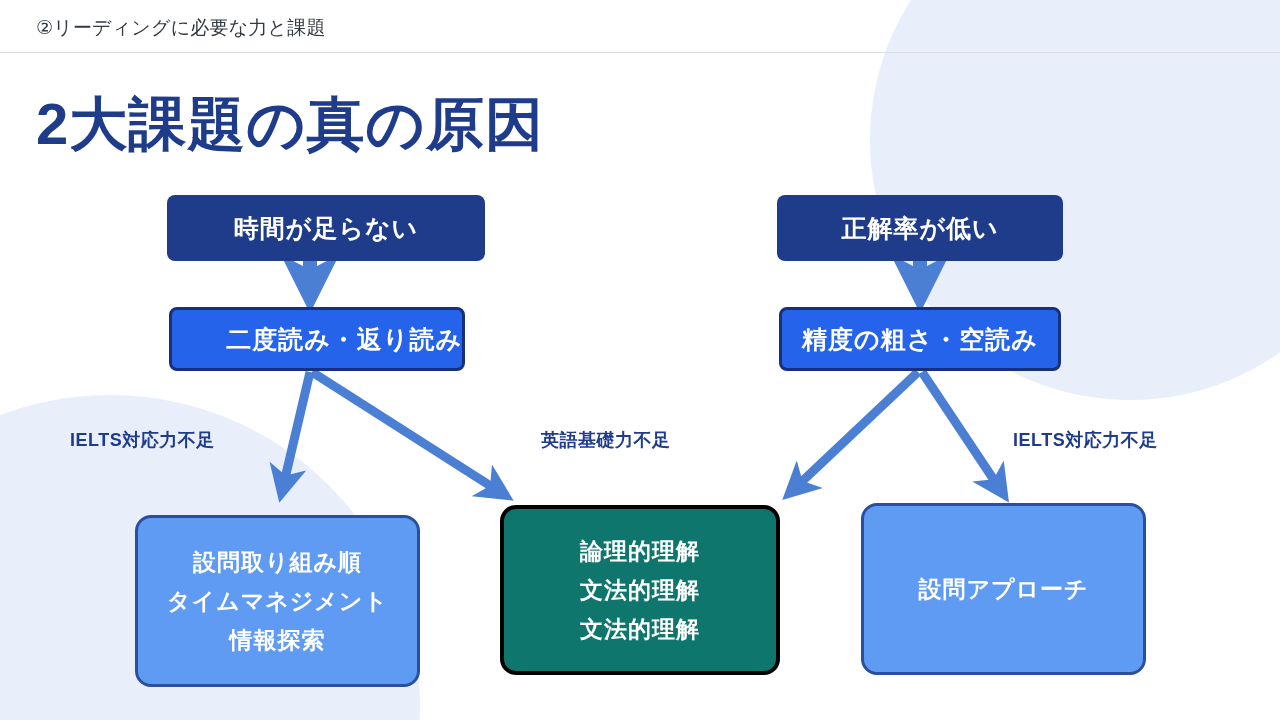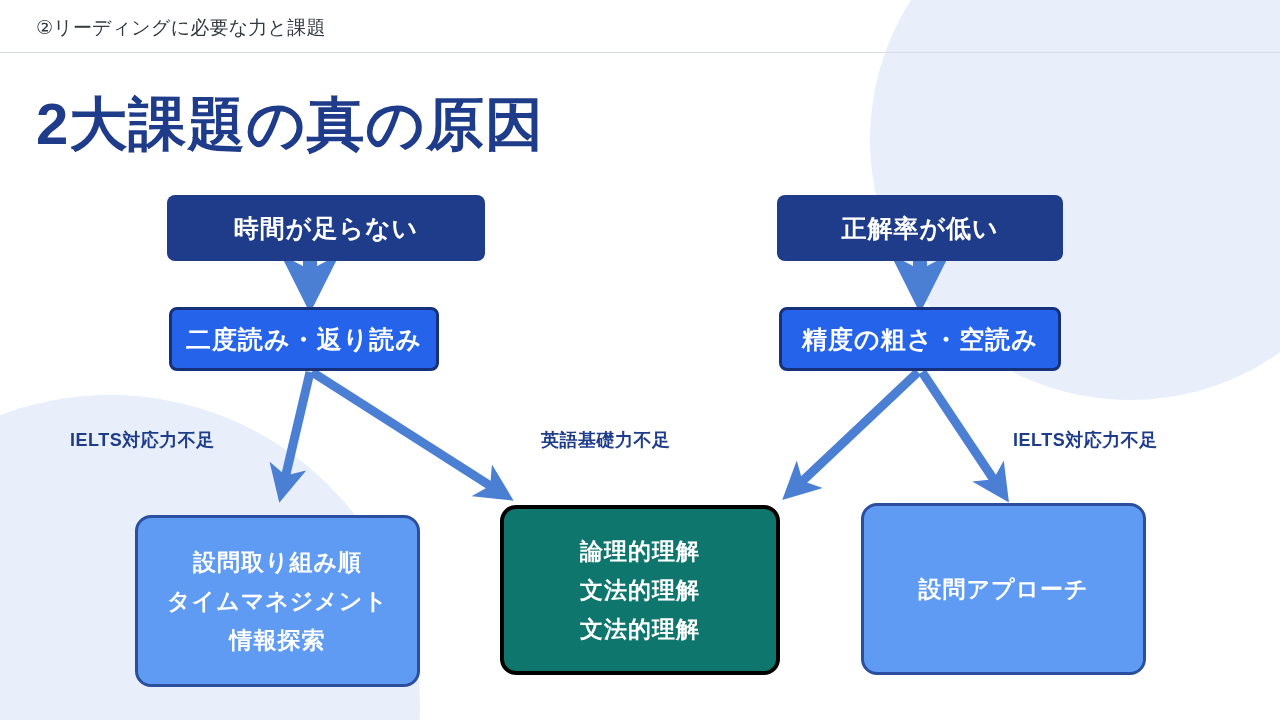--- a/index.html
+++ b/index.html
@@ -128,21 +128,21 @@
     background: #0f766e;
     border: 4px solid #000000;
   }
   .node-skill .line {
     margin: 8px 0;
   }
 
   
   #box-time          { left: 167px;  top: 195px; width: 318px; height: 66px; }
   #box-accuracy      { left: 777px;  top: 195px; width: 286px; height: 66px; }
-  #box-reread        { left: 169px;  top: 307px; width: 270px; height: 64px; }
+  #box-reread        { left: 169px;  top: 307px; width: 296px; height: 64px; align-items: flex-end; }
   #box-shallow       { left: 779px;  top: 307px; width: 282px; height: 64px; }
   #box-left-skill    { left: 135px;  top: 503px; width: 285px; height: 172px; margin-top: 12px; }
   #box-center-skill  { left: 500px;  top: 505px; width: 280px; height: 170px; }
   #box-right-skill   { left: 861px;  top: 503px; width: 285px; height: 172px; justify-content: center; }
 
   
   .edge-label {
     position: absolute;
     z-index: 5;
     font-size: 18px;

